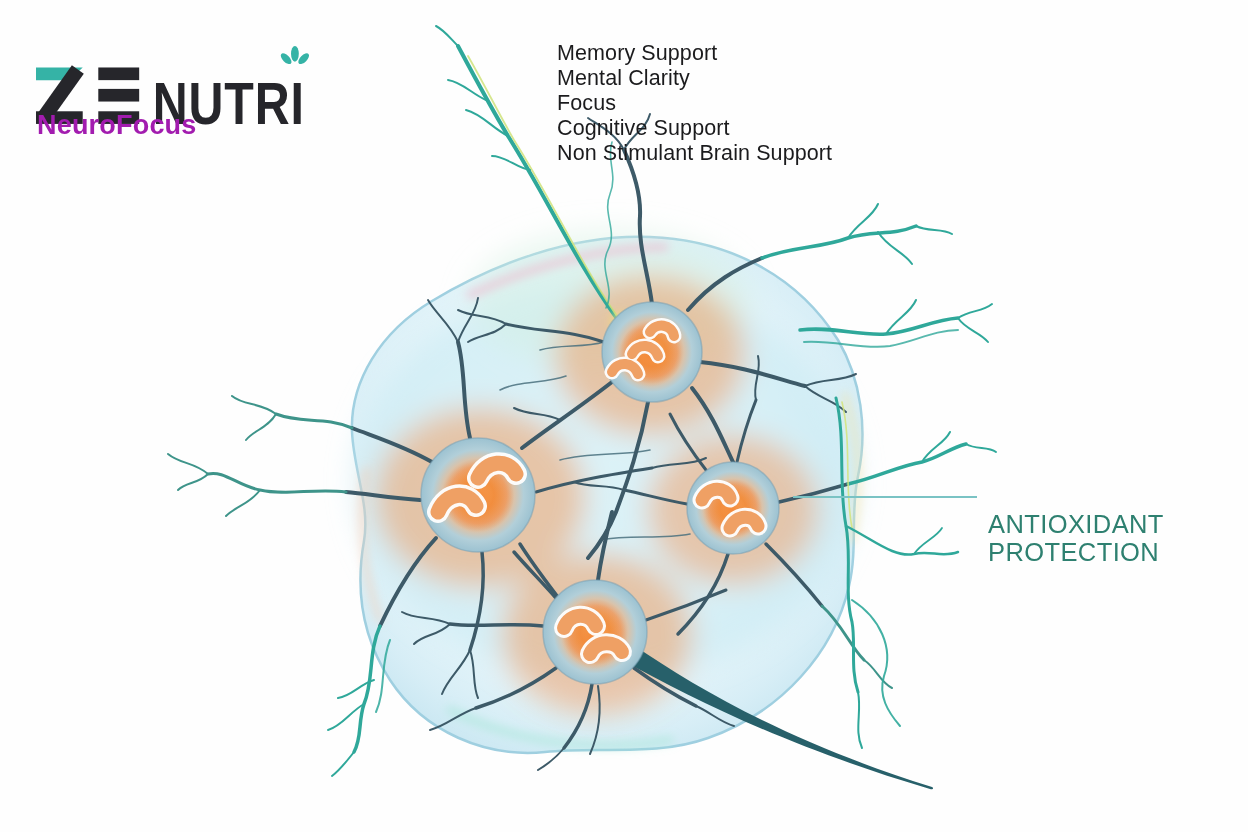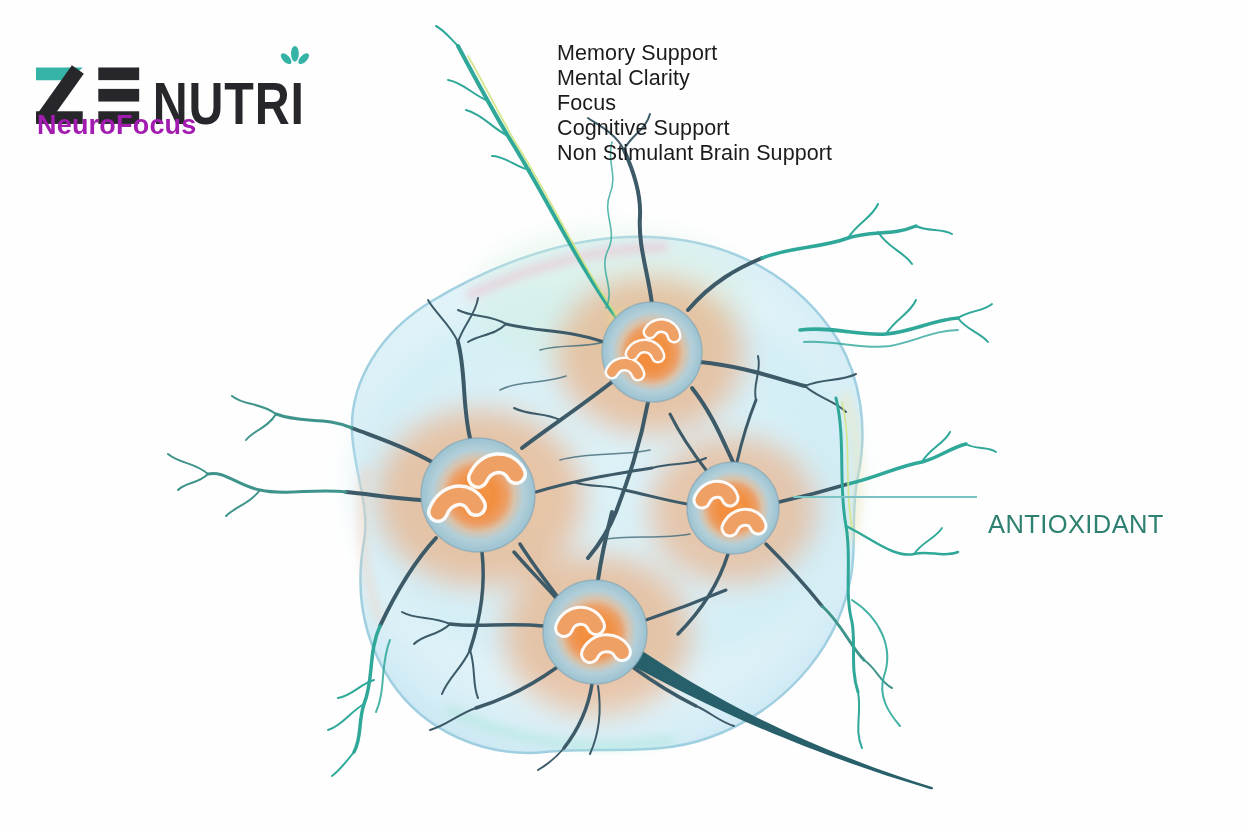--- a/index.html
+++ b/index.html
@@ -266,15 +266,16 @@
   <div class="benefits">
     <div>Memory Support</div>
     <div>Mental Clarity</div>
     <div>Focus</div>
     <div>Cognitive Support</div>
     <div>Non Stimulant Brain Support</div>
   </div>
 
   <div class="callout">
     <div>ANTIOXIDANT</div>
+    <div>PROTECTION</div>
   </div>
 
 </div>
 
 </body></html>

